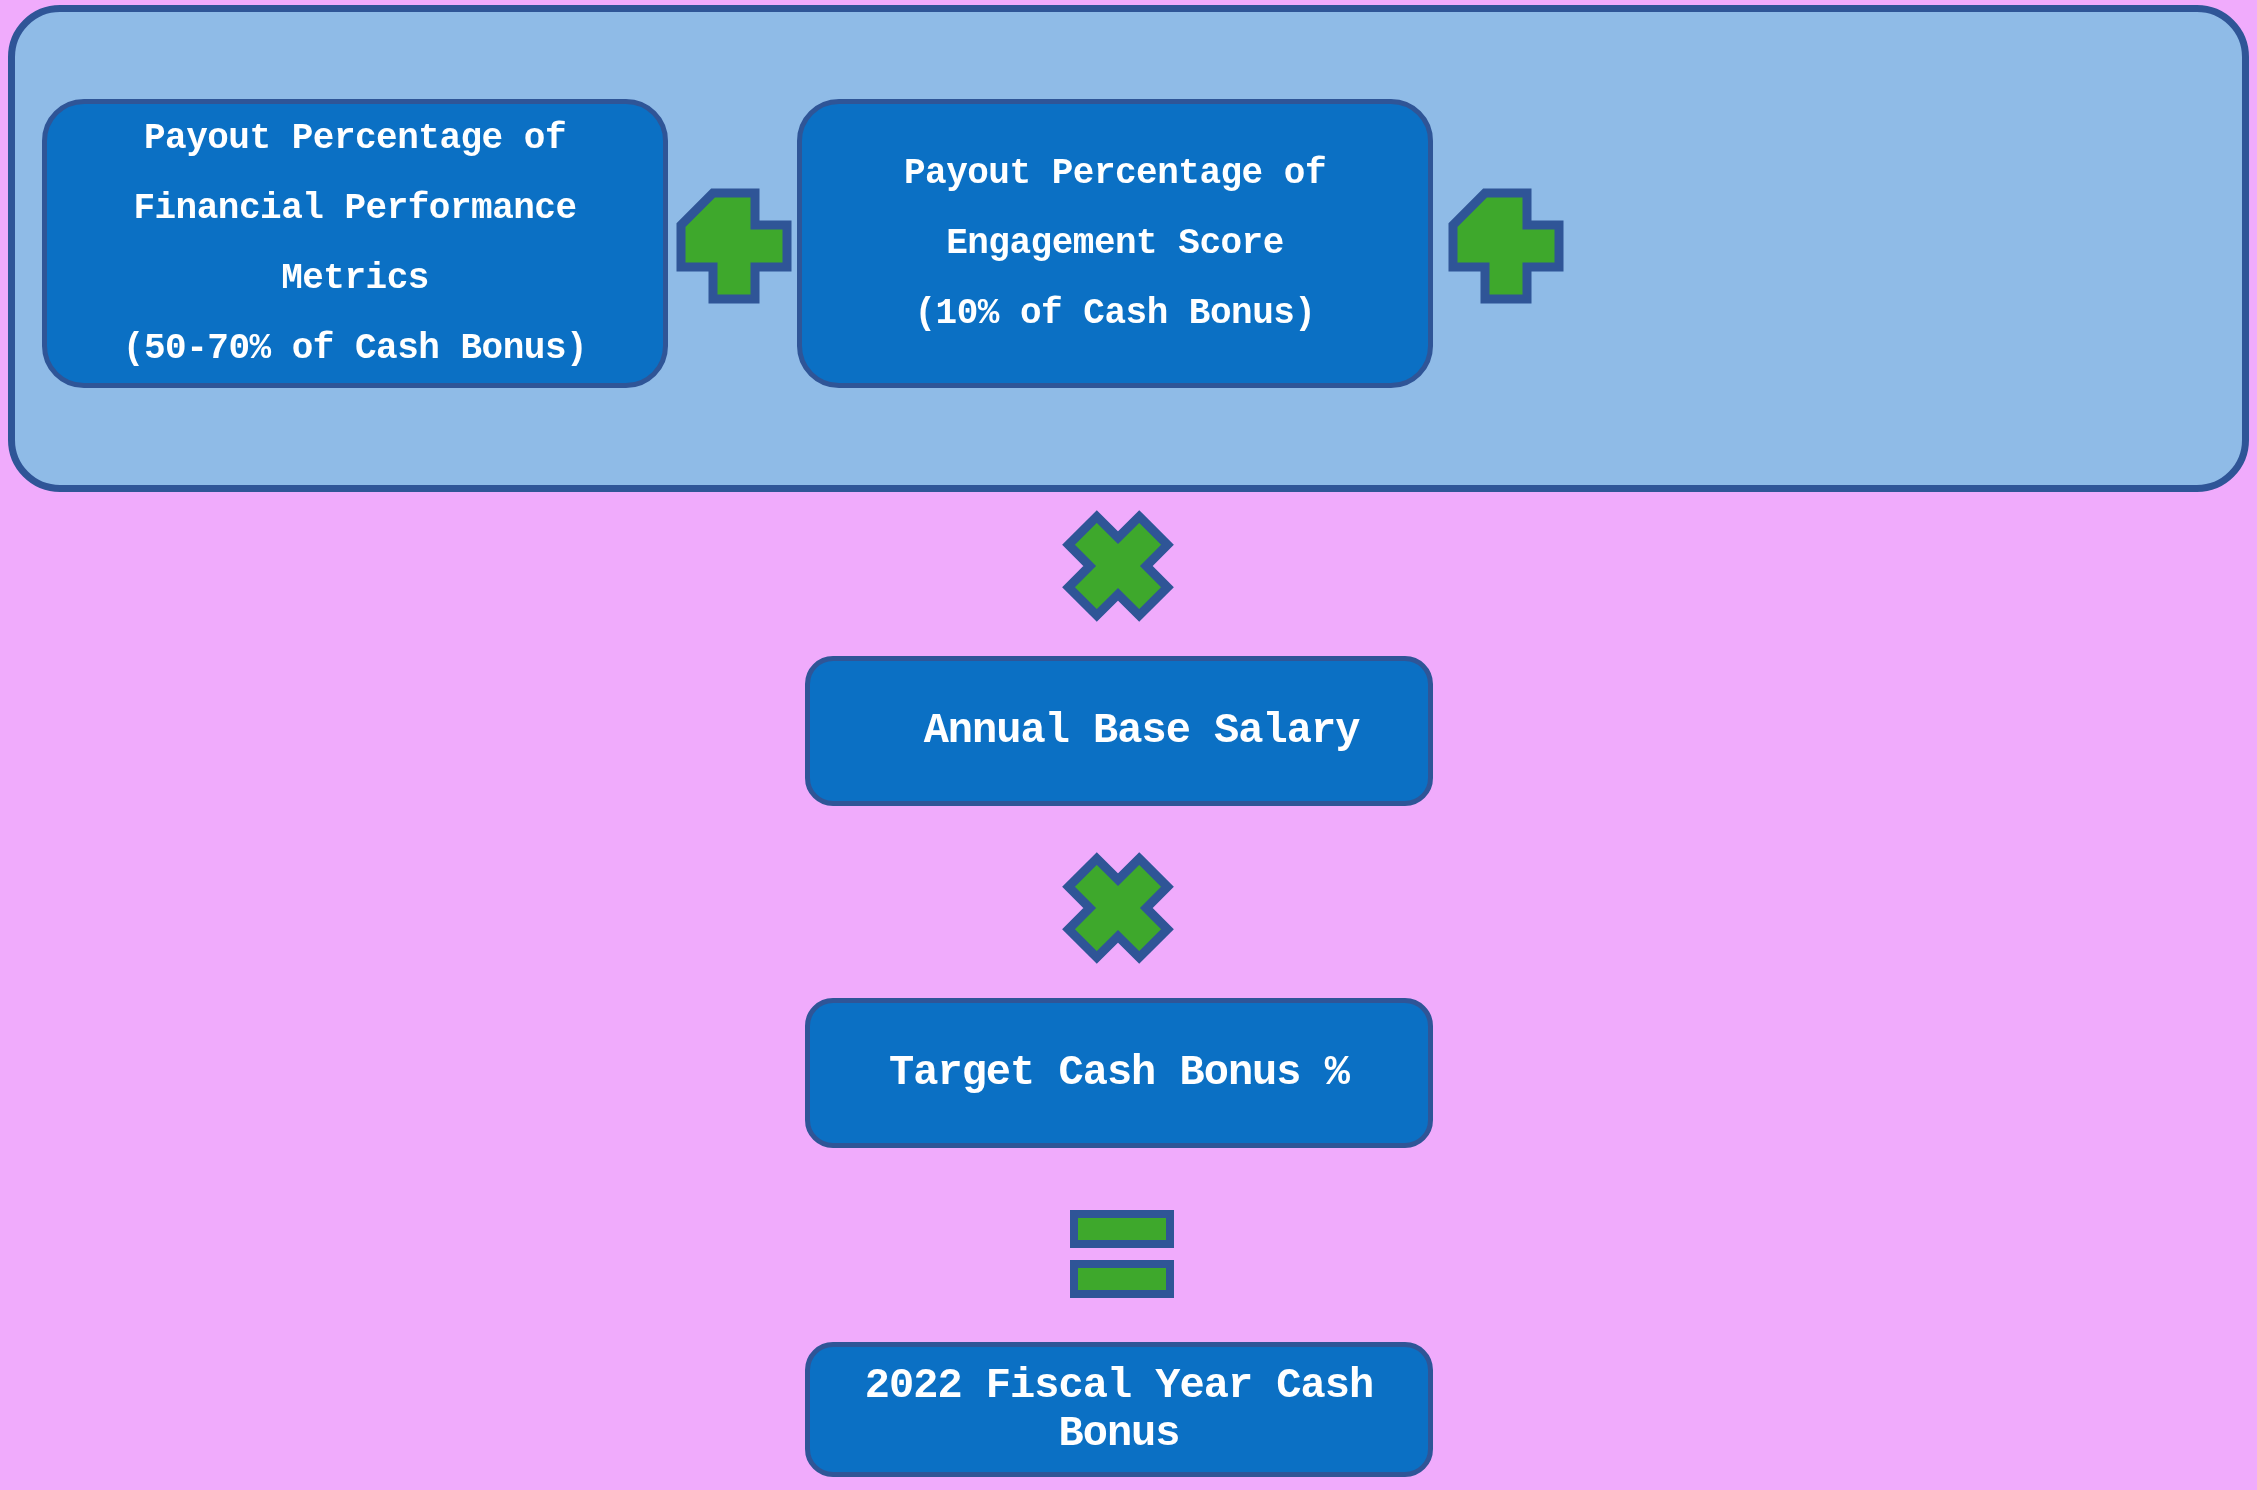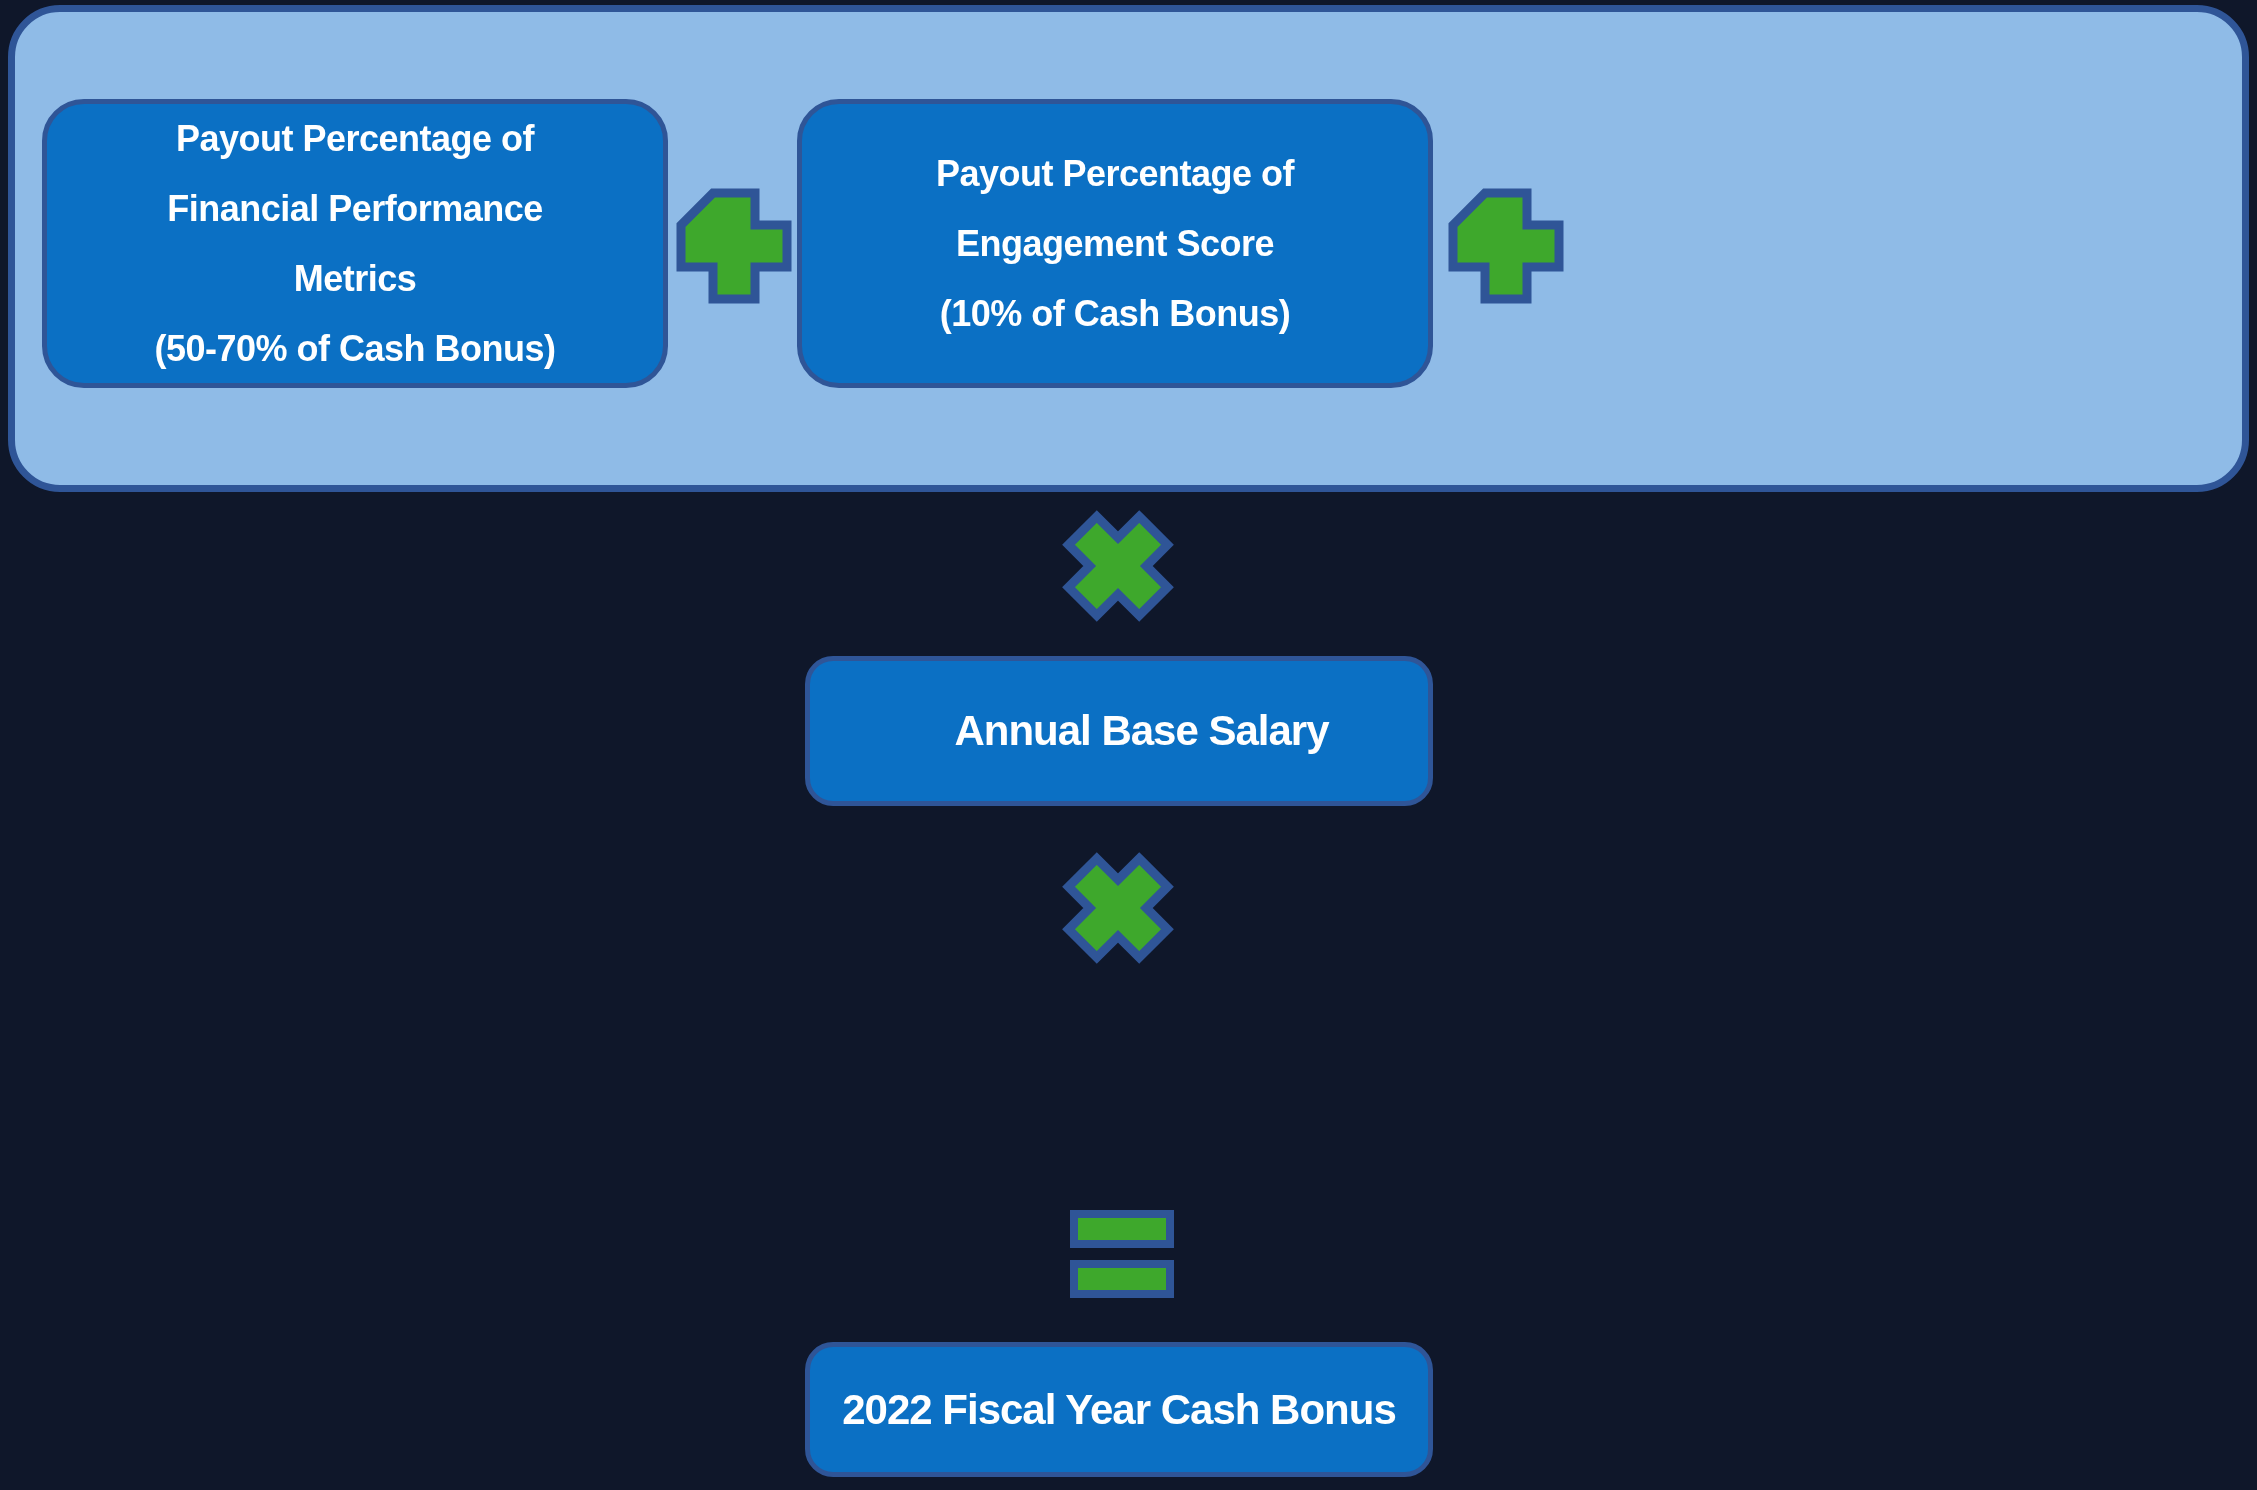--- a/index.html
+++ b/index.html
@@ -4,22 +4,22 @@
 <style>
   html, body {
     margin: 0;
     padding: 0;
     background: #FFFFFF;
   }
   .canvas {
     position: relative;
     width: 2257px;
     height: 1490px;
-    background: #0f172a;
-    font-family: Liberation Sans, sans-serif;
+    background: #f0abfc;
+    font-family: Liberation Mono, monospace;
     overflow: hidden;
   }
   .group-container {
     position: absolute;
     left: 8px;
     top: 5px;
     width: 2241px;
     height: 487px;
     background: #8FBBE7;
     border: 7px solid #2F5597;
@@ -105,20 +105,23 @@
   <div class="box mid-box box-annual">
     <span class="box-text">Annual Base Salary</span>
   </div>
 
   <svg class="op op-mult-2" width="116" height="116" viewBox="0 0 116 116">
     <g transform="rotate(45 58 58)">
       <path d="M38 8 H78 V38 H108 V78 H78 V108 H38 V78 H8 V38 H38 Z" fill="#3EA82C" stroke="#2F5597" stroke-width="9"></path>
     </g>
   </svg>
 
+  <div class="box mid-box box-target">
+    <span class="box-text">Target Cash Bonus %</span>
+  </div>
 
   <svg class="op op-equals" width="104" height="88" viewBox="0 0 104 88">
     <rect x="4" y="4" width="96" height="30" fill="#3EA82C" stroke="#2F5597" stroke-width="8"></rect>
     <rect x="4" y="54" width="96" height="30" fill="#3EA82C" stroke="#2F5597" stroke-width="8"></rect>
   </svg>
 
   <div class="box mid-box box-result">
     <span class="box-text">2022 Fiscal Year Cash Bonus</span>
   </div>
 

